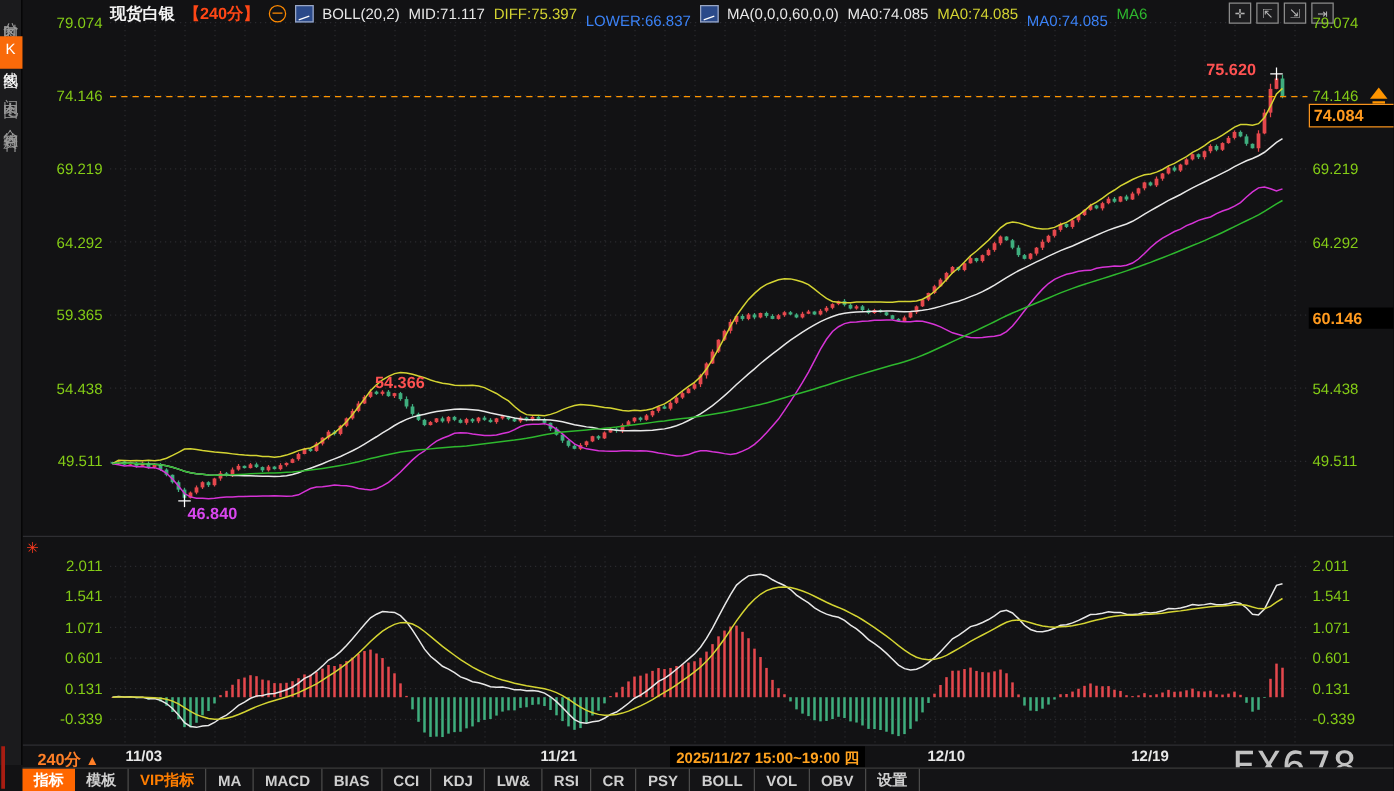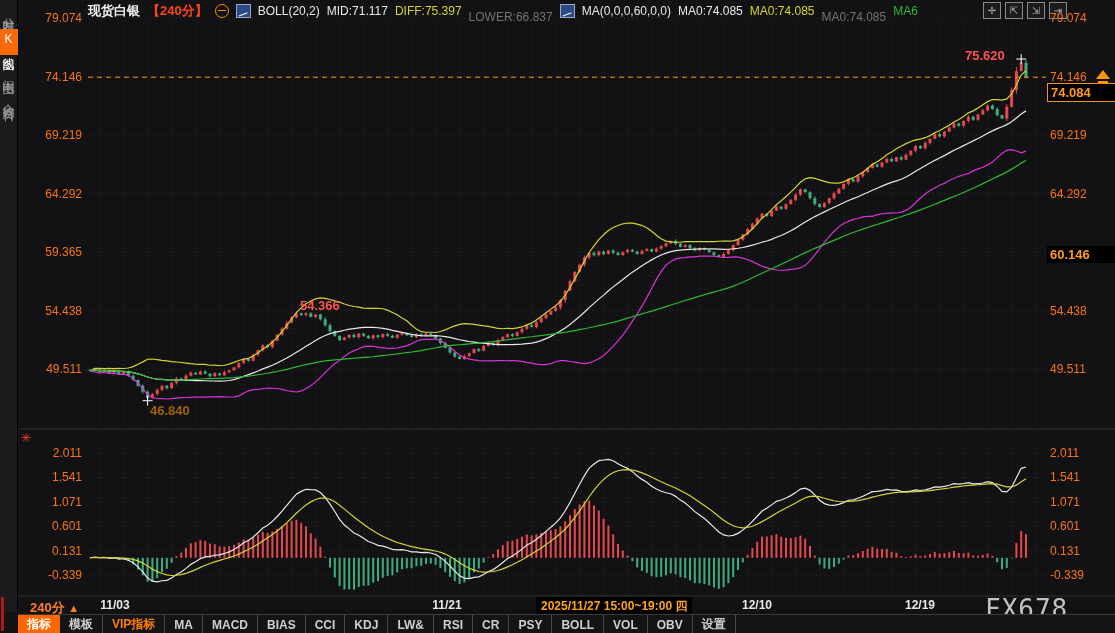--- a/index.html
+++ b/index.html
@@ -10,49 +10,49 @@
   #sidebar{position:absolute;left:0;top:0;width:18px;height:612px;background:#1b1b1d;border-right:1px solid #000;
            display:flex;flex-direction:column;align-items:center;padding-top:5px;box-sizing:border-box;gap:12px;}
   .side-item{writing-mode:vertical-rl;text-orientation:upright;letter-spacing:2px;font-size:12px;color:#9a9a9a;
              cursor:pointer;padding:3px 0;line-height:18px;}
   .side-item.active{background:#f96a0a;color:#fff;}
   
   #header{position:absolute;left:88px;top:3px;height:16px;display:flex;align-items:center;gap:7px;
           font-size:12px;white-space:nowrap;}
   .h-sym{color:#f2f2f2;font-weight:bold;font-size:13px;font-family:Liberation Mono, monospace;}
   .h-period{color:#ff4716;font-weight:bold;font-size:13px;}
-  .h-white{color:#e8e8e8;} .h-yellow{color:#d4d432;} .h-magenta{color:#737373;margin-top:12px;} .h-green{color:#2eb82e;}
+  .h-white{color:#e8e8e8;} .h-yellow{color:#d4d432;} .h-magenta{color:#3b82f6;margin-top:12px;} .h-green{color:#2eb82e;}
   .circle-icon{display:inline-block;width:12px;height:12px;border:1px solid #ff8a00;border-radius:50%;position:relative;}
   .circle-icon::after{content:"";position:absolute;left:2px;right:2px;top:5px;height:1px;background:#ff8a00;}
   .mini-chart-icon{display:inline-block;width:13px;height:12px;background:#2b4a8a;border:1px solid #9aa7c4;position:relative;}
   .mini-chart-icon::after{content:"";position:absolute;left:1px;top:5px;width:9px;height:4px;
       border-bottom:1px solid #fff;transform:rotate(-20deg);}
   #win-icons{position:absolute;left:983px;top:2px;display:flex;gap:4px;}
   .win-icon{width:16px;height:15px;border:1px solid #8a8a8a;background:#1c1c1e;display:flex;align-items:center;
             justify-content:center;cursor:pointer;}
   
-  .tick{position:absolute;font-size:12px;color:#f97316;width:80px;}
+  .tick{position:absolute;font-size:12px;color:#84cc16;width:80px;}
   .tick.left{left:2px;text-align:right;}
   .tick.right{left:1050px;text-align:left;}
   
   .anno{position:absolute;font-size:13px;font-weight:bold;}
-  .anno.red{color:#ff5252;} .anno.teal{color:#a16207;}
+  .anno.red{color:#ff5252;} .anno.teal{color:#d946ef;}
   .price-box{position:absolute;left:1047px;width:64px;background:#000;color:#ff9a1f;font-size:13px;font-weight:bold;
              padding:1px 3px;}
   .price-box.bordered{border:1px solid #f7931e;}
   
   #macd-readout{position:absolute;left:92px;top:431px;font-size:12px;display:flex;gap:9px;white-space:nowrap;}
   #macd-pane-icon{position:absolute;left:21px;top:432px;color:#ff3b1f;font-size:12px;line-height:12px;}
   
   .x-tick{position:absolute;top:598px;width:70px;margin-left:-35px;text-align:center;font-size:12px;font-weight:bold;color:#e8e8e8;}
   #date-highlight{position:absolute;left:536px;top:597px;background:#000;color:#ffa21f;font-weight:bold;font-size:12px;
                   padding:1px 5px;text-align:center;}
   #period-label{position:absolute;left:30px;top:599px;color:#ff7f27;font-weight:bold;font-size:13px;cursor:pointer;}
   #period-label .tri{color:#ff7f27;font-size:11px;}
-  #watermark{position:absolute;left:985px;top:594px;font-family:"DejaVu Sans Mono",monospace;font-size:26px;
+  #watermark{position:absolute;left:985px;top:594px;font-family:"DejaVu Sans Mono",monospace;font-size:32px;
              color:#c2c2c2;letter-spacing:1px;}
   
   #toolbar{position:absolute;left:18px;right:0;top:614px;height:19px;background:#141416;border-top:1px solid #3a3a3a;
            display:flex;align-items:stretch;font-size:12px;}
   .tb-item{display:flex;align-items:center;padding:0 9px;color:#cfcfcf;cursor:pointer;border-right:1px solid #4a4a4a;
            font-weight:bold;}
   .tb-item.active{background:#ff6600;color:#fff;border-right:none;}
   .tb-item.vip{color:#ff7e00;}
   #left-stripe{position:absolute;left:1px;top:597px;width:3px;height:34px;background:#a81d12;}
 </style>

